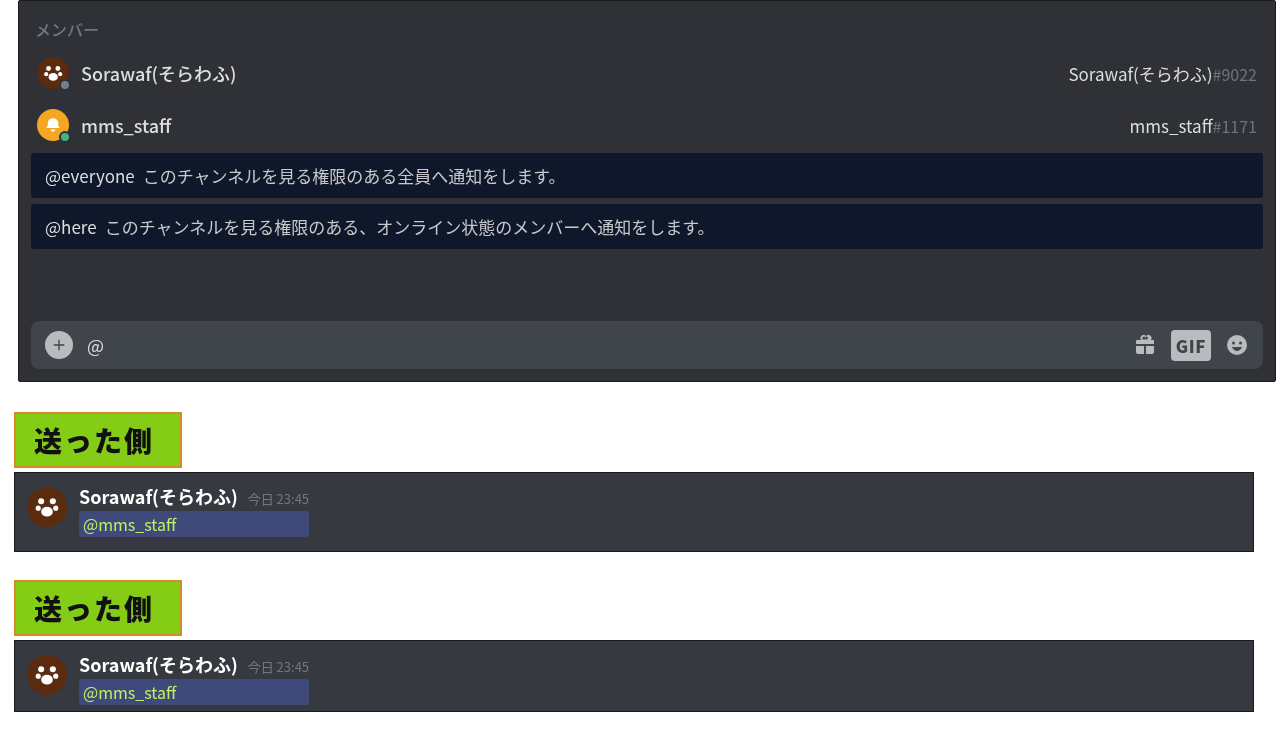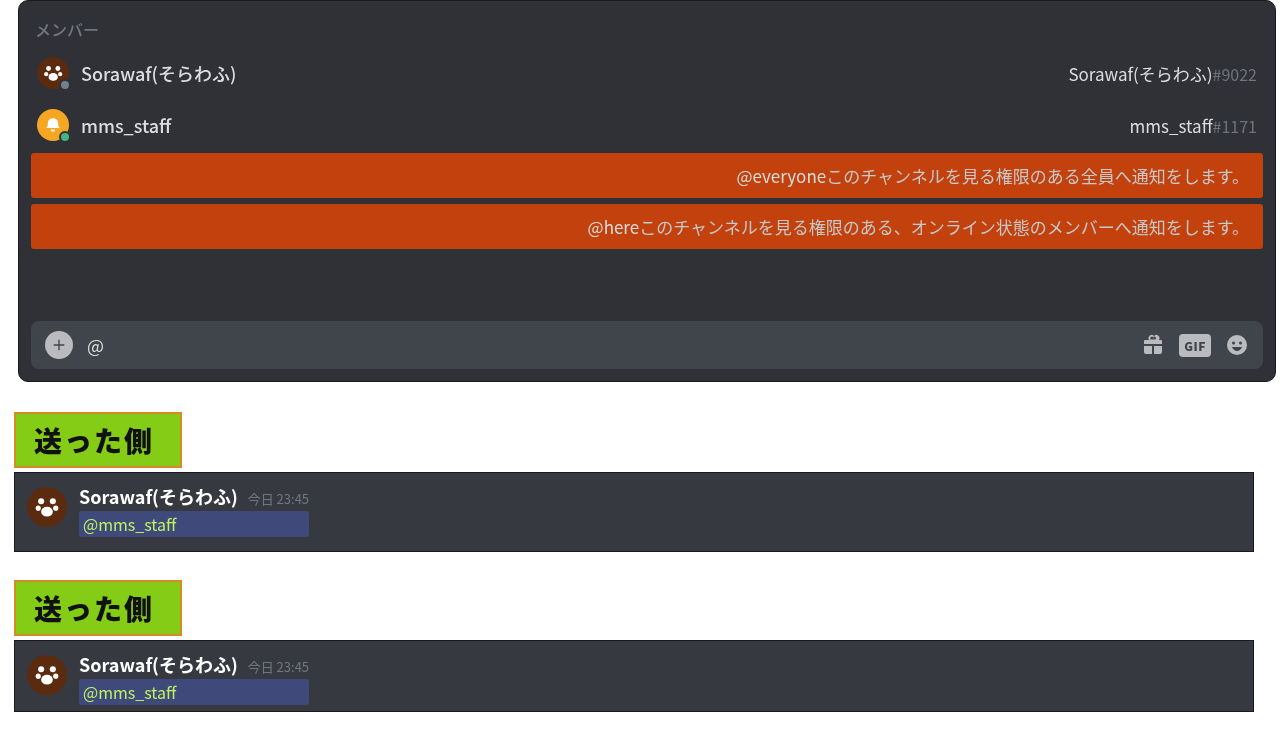--- a/index.html
+++ b/index.html
@@ -11,21 +11,21 @@
     overflow: hidden;
   }
 
   
   .panel {
     position: absolute;
     left: 18px; top: 0;
     width: 1258px; height: 382px;
     background: #2f3136;
     border: 1px solid #191a1d;
-    border-radius: 10px;
+    border-radius: 2px;
   }
   .section-header {
     padding: 16px 16px 8px 16px;
     color: #72767d;
     font-size: 16px;
     font-weight: 500;
   }
   .members { padding: 0 8px; }
   .member-row {
     display: flex;
@@ -49,27 +49,28 @@
     border: 2px solid #2f3136;
   }
   .member-name { color: #dcddde; font-size: 18px; font-weight: 500; }
   .member-tag-wrap { display:flex; align-items:baseline; }
   .member-tag-name { color: #dcddde; font-size: 17px; }
   .member-tag-disc { color: #6f737a; font-size: 16px; }
 
   .role-rows { padding: 0 4px; }
   .role-row {
     display: flex;
-    justify-content: flex-end;
+    justify-content: flex-start;
     align-items: center;
-    background: #c2410c;
+    background: #0f172a;
     margin: 0 8px 6px 8px;
     padding: 10px 14px;
     border-radius: 3px;
     cursor: pointer;
+    gap: 8px;
   }
   .role-label { color: #dcddde; font-size: 17px; }
   .role-desc  { color: #c7c8ca; font-size: 17px; }
 
   .compose {
     position: absolute;
     left: 12px; right: 12px; bottom: 12px;
     height: 48px;
     background: #40444b;
     border-radius: 8px;
@@ -88,21 +89,21 @@
     flex-shrink: 0;
   }
   .compose-input {
     flex: 1;
     color: #dcddde;
     font-size: 18px;
   }
   .input-actions { display:flex; align-items:center; gap: 14px; }
   .icon-btn { color: #b9bbbe; cursor:pointer; display:flex; align-items:center; justify-content:center; }
   .gif-chip {
-    background:#b9bbbe; color:#40444b; font-weight:800; font-size:12px;
+    background:#b9bbbe; color:#40444b; font-weight:800; font-size:17px;
     border-radius:4px; padding:3px 5px; letter-spacing:0.5px;
   }
 
   
   .tag-box {
     position: absolute;
     background: #84cc16;
     border: 2px solid #d78a28;
     padding: 6px 26px 6px 18px;
     font-size: 28px;

